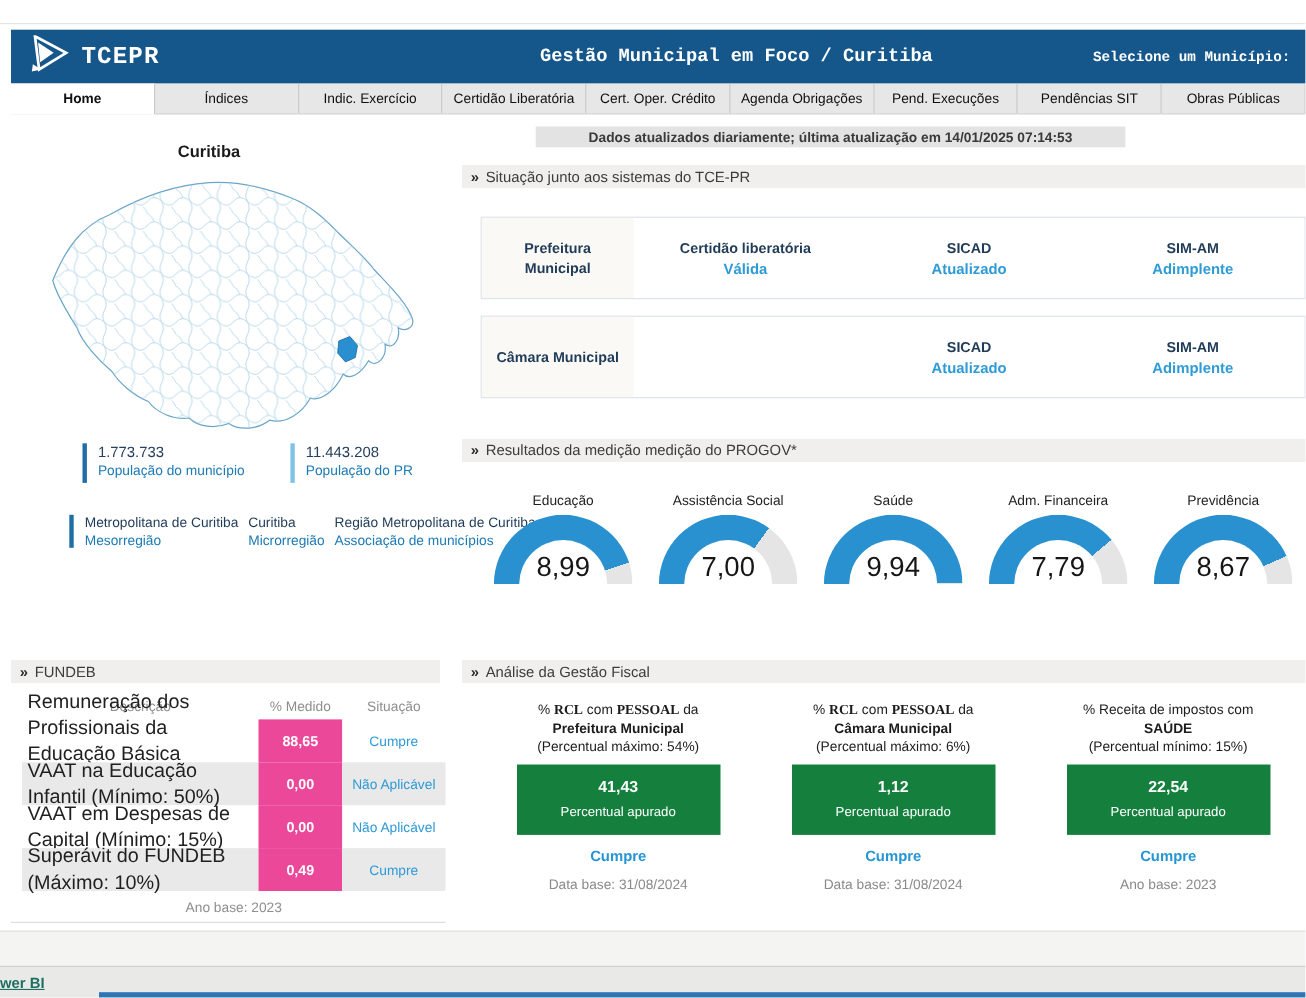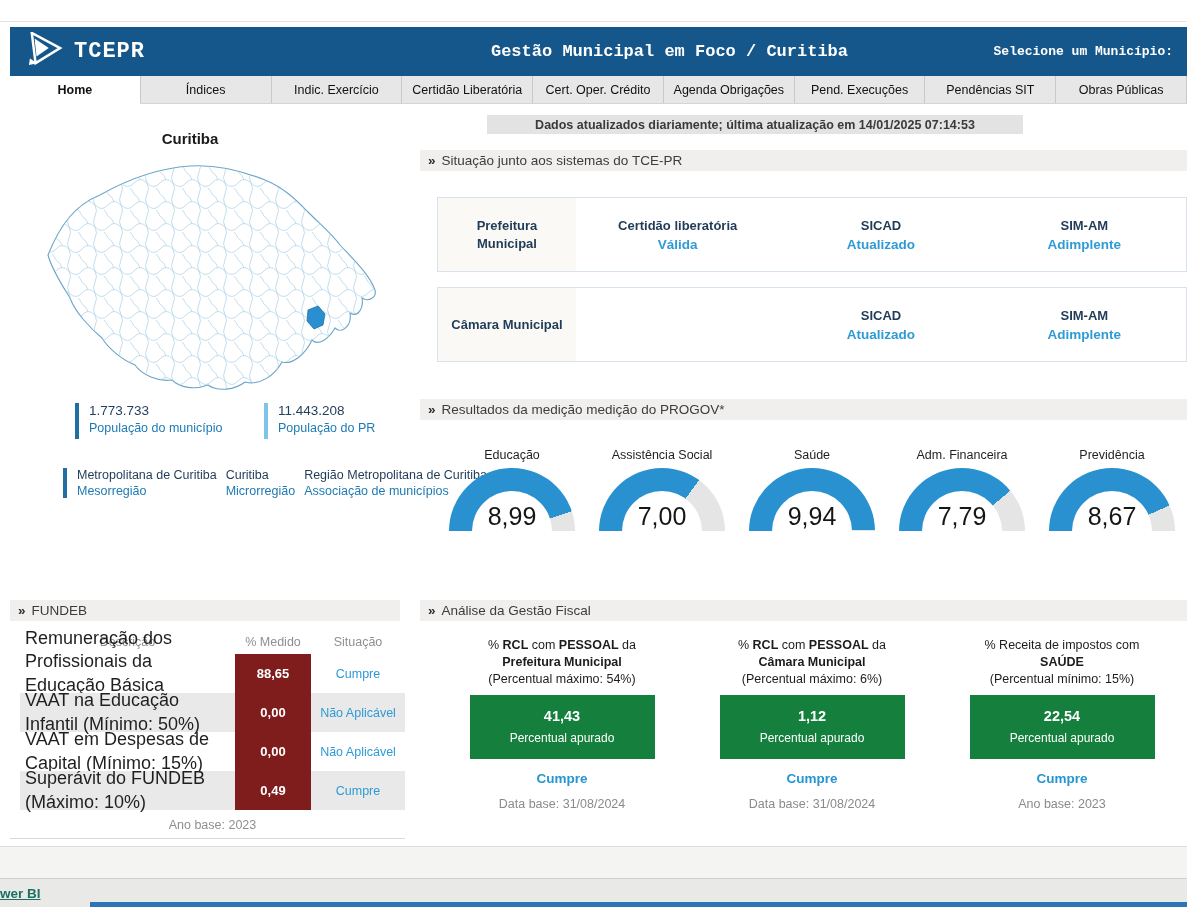--- a/index.html
+++ b/index.html
@@ -80,30 +80,30 @@
   
   .fundeb-table{position:absolute;left:20px;top:630px;width:385px;}
   .ftr{display:flex;}
   .fth{height:24px;display:flex;align-items:center;justify-content:center;color:#8f8f8f;font-size:12.5px;}
   .fc-desc{width:215px;}
   .fc-med{width:76px;}
   .fc-sit{width:94px;}
   .frow{height:39px;}
   .frow.alt .fcell-desc,.frow.alt .fcell-sit{background:#e9e9e9;}
   .fcell-desc{padding:2px 2px 2px 5px;font-size:18px;color:#1f1f1f;line-height:1.3;display:flex;align-items:center;box-sizing:border-box;}
-  .fcell-med{background:#7f1d1d;color:#fff;font-weight:bold;font-size:13px;display:flex;align-items:center;justify-content:center;}
+  .fcell-med{background:#ec4899;color:#fff;font-weight:bold;font-size:13px;display:flex;align-items:center;justify-content:center;}
   .fcell-sit{color:#2e9bd6;font-size:12.5px;display:flex;align-items:center;justify-content:center;text-align:center;}
   .fundeb-footer{height:30px;display:flex;align-items:center;justify-content:center;color:#8f8f8f;font-size:12.5px;}
   .left-divider{position:absolute;left:10px;top:838px;width:395px;border-top:1px solid #dadada;}
 
   
   .cards{position:absolute;left:437px;top:637px;right:0;display:flex;justify-content:space-around;}
   .card{width:225px;display:flex;flex-direction:column;align-items:center;text-align:center;}
   .card-title{font-size:12.5px;color:#1c1c1c;line-height:1.35;}
-  .card-title .b{font-weight:bold;}
+  .card-title .b{font-weight:bold;font-family:Liberation Serif, serif;}
   .card-l2{font-size:12.5px;font-weight:bold;color:#1c1c1c;line-height:1.35;}
   .card-l3{font-size:12.5px;color:#1c1c1c;line-height:1.35;}
   .card-box{margin-top:7px;width:185px;height:64px;background:#15803d;color:#fff;
             display:flex;flex-direction:column;align-items:center;justify-content:center;gap:7px;}
   .card-box-value{font-weight:bold;font-size:14.5px;}
   .card-box-label{font-size:12px;}
   .card-status{margin-top:12px;color:#2596d2;font-weight:bold;font-size:13.5px;}
   .card-base{margin-top:11px;color:#8a8a8a;font-size:12.5px;}
 
   

